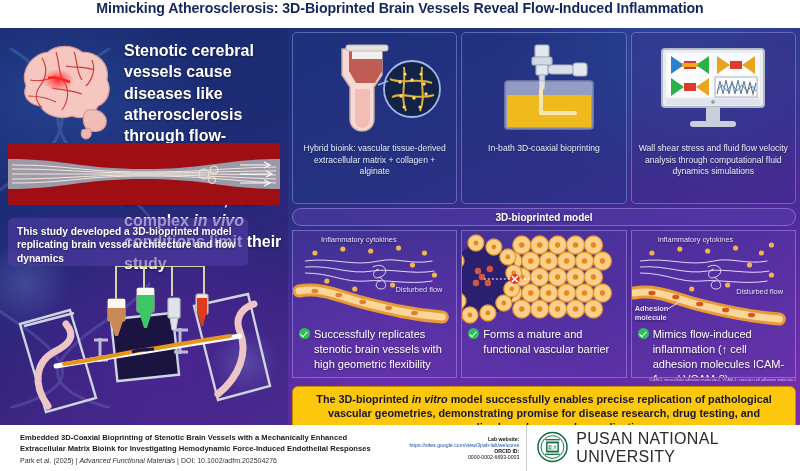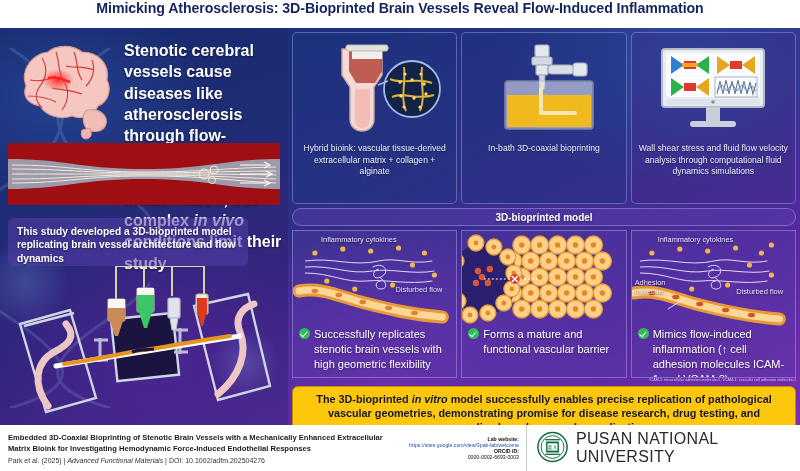--- a/index.html
+++ b/index.html
@@ -150,21 +150,21 @@
   .conclusion-text {
     font-size:10.8px; font-weight:bold; color:#15163a; text-align:center; line-height:1.28;
   }
   .conclusion-text i { font-style:italic; }
 
   
   .footer {
     position:absolute; left:0; top:425px; width:800px; height:46px;
     background:#ffffff; display:flex; align-items:center;
   }
-  .foot-left { padding-left:8px; width:425px; }
+  .foot-left { padding-left:20px; width:425px; }
   .foot-title {
     font-size:7.6px; font-weight:bold; color:#1b1b1b; line-height:1.45;
   }
   .foot-cite { font-size:7px; color:#333; margin-top:3px; }
   .foot-cite i { font-style:italic; }
   .foot-mid {
     width:150px; text-align:right; padding-right:7px;
     border-right:1px solid #c9c9c9; align-self:stretch;
     display:flex; flex-direction:column; justify-content:center;
   }
@@ -594,21 +594,21 @@
                   <ellipse cx="44" cy="66" rx="3.6" ry="2.3"></ellipse>
                 <ellipse cx="68" cy="73" rx="3.6" ry="2.3"></ellipse>
                   <ellipse cx="94" cy="79" rx="3.6" ry="2.3"></ellipse>
                 <ellipse cx="120" cy="84" rx="3.6" ry="2.3"></ellipse>
               </g>
               <path d="M36,78 L52,68" stroke="#e8e0ff" stroke-width="1" fill="none"></path>
             </svg>
           </div>
           <div class="label-ic" style="left:26px; top:4px;">Inflammatory cytokines</div>
           <div class="label-ic" style="right:12px; top:56px; text-align:center;">Disturbed flow</div>
-          <div class="label-ic" style="left:3px; top:48px; line-height:1.15; white-space:normal; width:40px;">Adhesion molecule</div>
+          <div class="label-ic" style="left:3px; top:74px; line-height:1.15; white-space:normal; width:40px;font-weight:bold;">Adhesion molecule</div>
           <div class="bullet">
             <span class="check"></span>
             <span class="bullet-text">Mimics flow-induced inflammation (↑ cell adhesion molecules ICAM-1 and VCAM-8)</span>
           </div>
         </div>
       </div>
 
       <div class="footnote">ICAM-1: intracellular adhesion molecule-1, VCAM-1: vascular cell adhesion molecule-1</div>
 
       <div class="conclusion">

